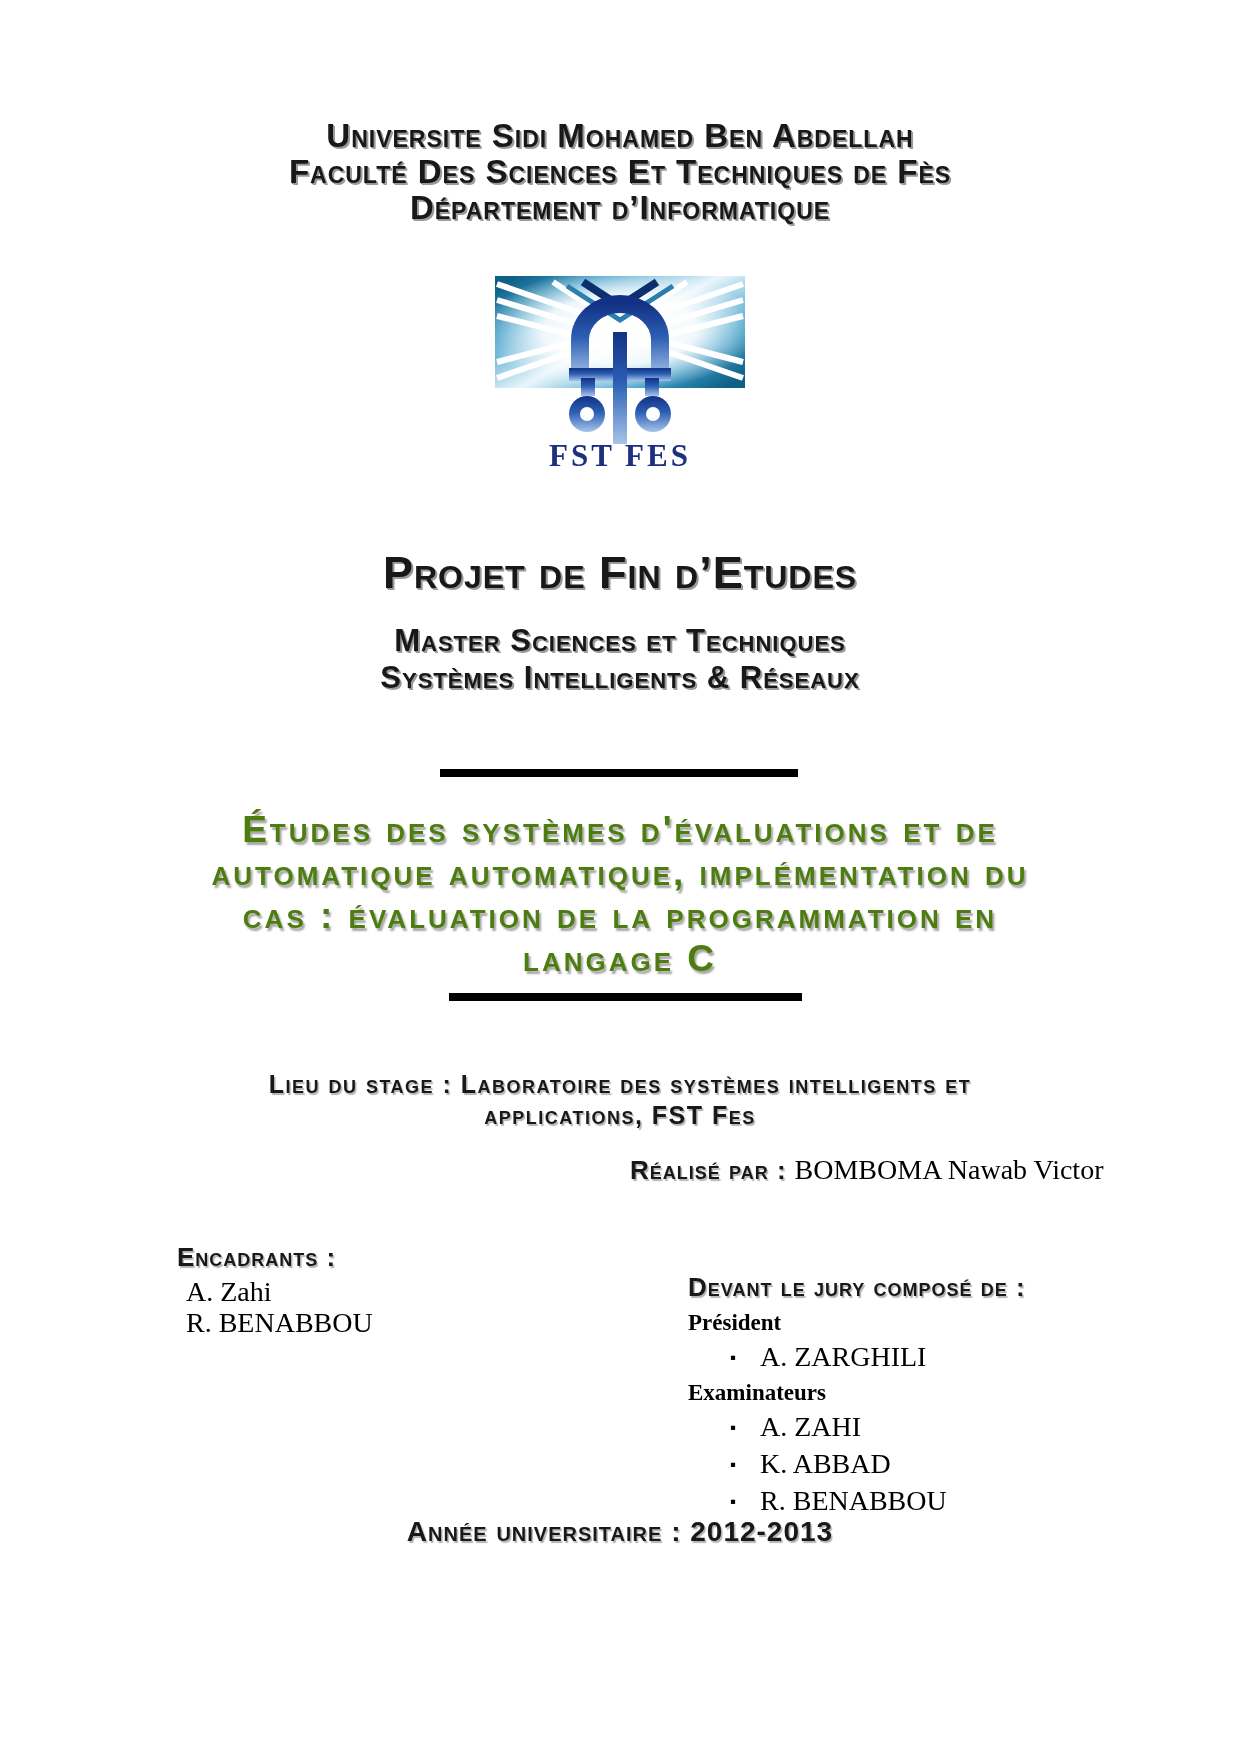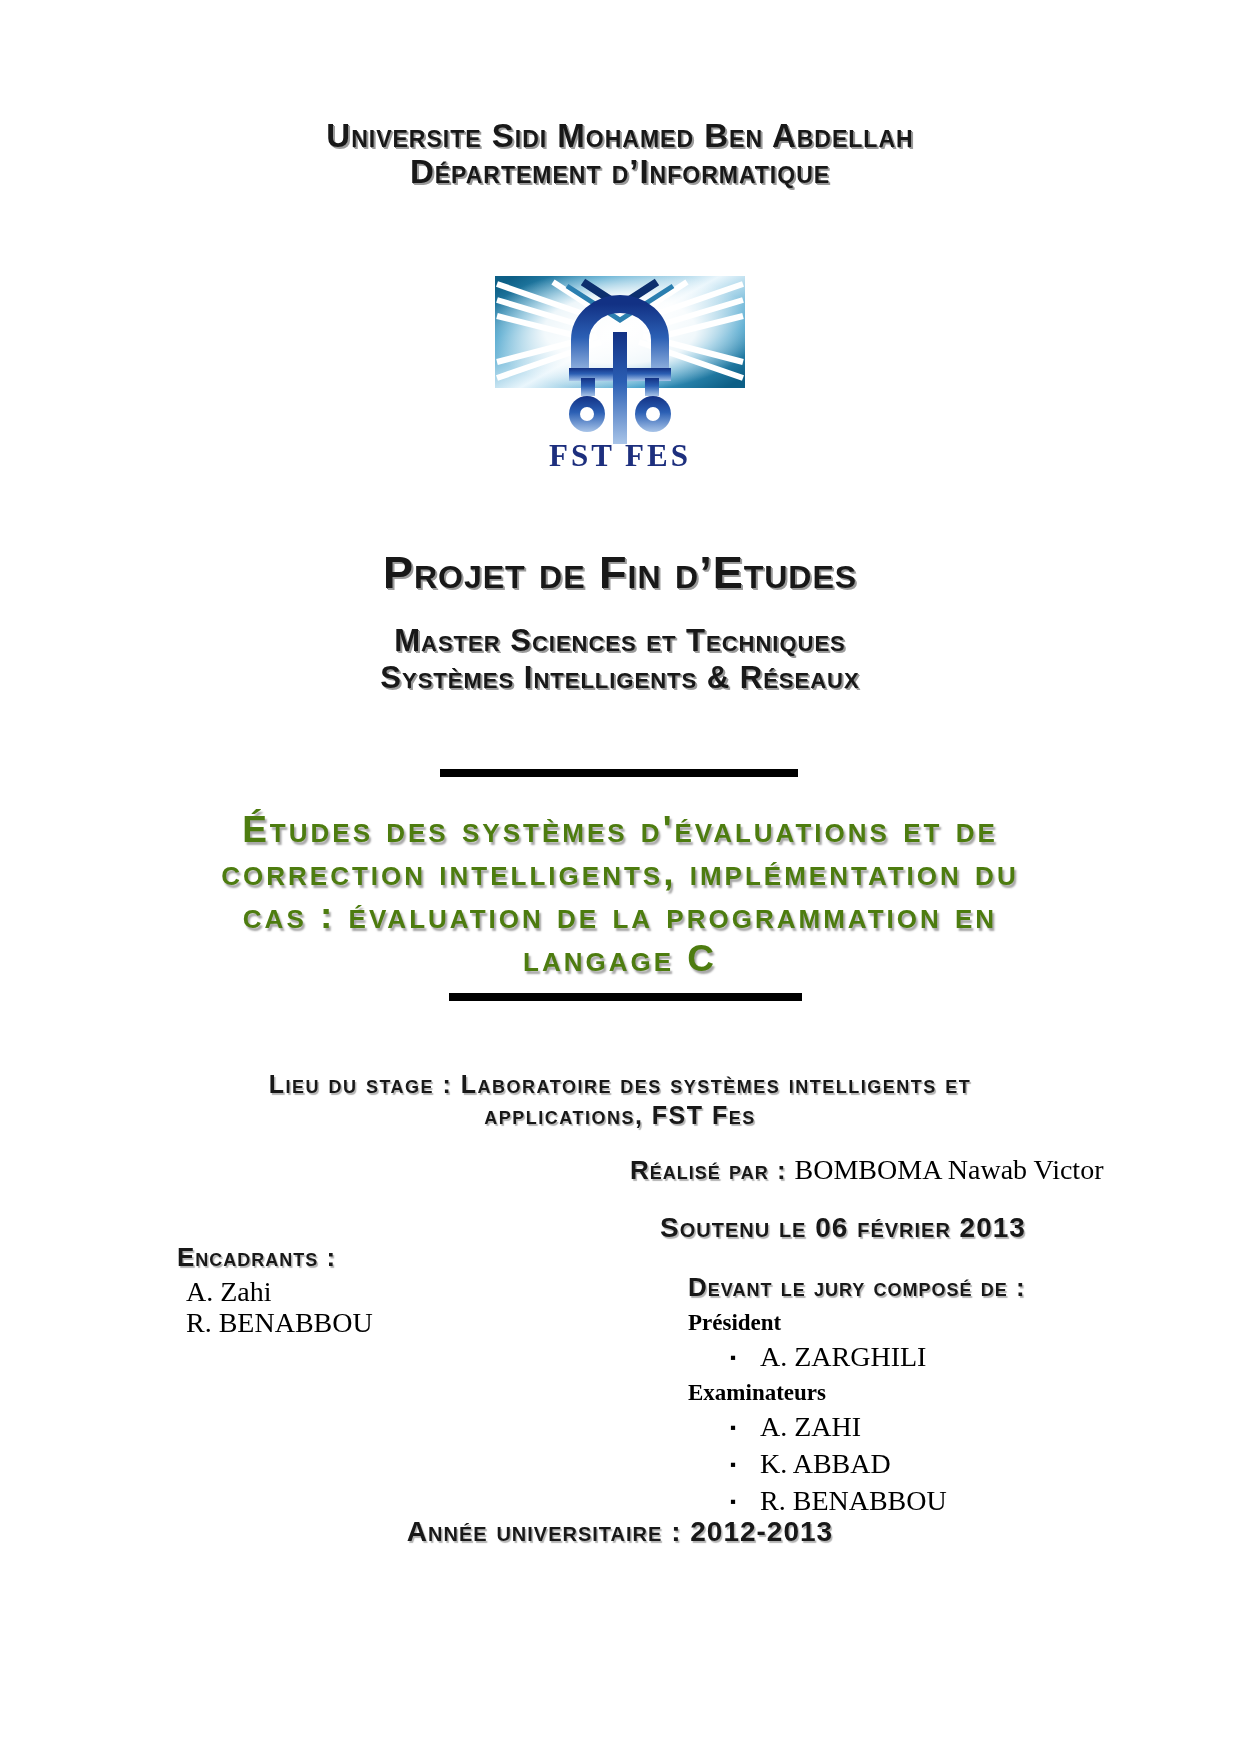--- a/index.html
+++ b/index.html
@@ -35,20 +35,21 @@
   #annee{top:1516px;font-size:28px;letter-spacing:1px;}
   svg text{font-family:"Liberation Serif",serif;font-weight:700;}
 </style>
 </head>
 <body>
 
 <div class="page">
 
   <div id="header" class="abs center sc shadow1">
     <div>Universite Sidi Mohamed Ben Abdellah</div>
+    <div>Faculté Des Sciences Et Techniques de Fès</div>
     <div>Département d’Informatique</div>
   </div>
 
   <div id="logo" class="abs">
     <svg width="274" height="200" viewBox="0 0 274 200">
       <defs>
         <linearGradient id="bgblue" x1="0" y1="0.1" x2="1" y2="0.9">
           <stop offset="0" stop-color="#0d5f86"></stop>
           <stop offset="0.22" stop-color="#3e9ec9"></stop>
           <stop offset="0.5" stop-color="#eaf6fc"></stop>
@@ -103,38 +104,37 @@
 
   <div id="master-block" class="abs center sc shadow1">
     <div>Master Sciences et Techniques</div>
     <div>Systèmes Intelligents &amp; Réseaux</div>
   </div>
 
   <div id="divider-top" class="abs divider"></div>
 
   <div id="main-title" class="abs center sc shadow2">
     <div>Études des systèmes d'évaluations et de</div>
-    <div>correction intelligents, implémentation du</div>
+    <div>automatique automatique, implémentation du</div>
     <div>cas : évaluation de la programmation en</div>
     <div>langage C</div>
   </div>
 
   <div id="divider-bottom" class="abs divider"></div>
 
   <div id="internship" class="abs center sc shadow3">
     <div>Lieu du stage : Laboratoire des systèmes intelligents et</div>
     <div>applications, FST Fes</div>
   </div>
 
   <div id="realise" class="abs">
     <span class="sc shadow3 lbl">Réalisé par :</span>
     <span class="serif name">BOMBOMA Nawab Victor</span>
   </div>
 
-  <div id="soutenu" class="abs sc shadow3">Soutenu le 06 février 2013</div>
 
   <div id="encadrants-label" class="abs sc shadow3">Encadrants :</div>
   <div id="encadrant-names" class="abs serif">
     <div>A. Zahi</div>
     <div>R. BENABBOU</div>
   </div>
 
   <div id="jury" class="abs">
     <div class="sc shadow3 jury-label">Devant le jury composé de :</div>
     <div class="role">Président</div>

